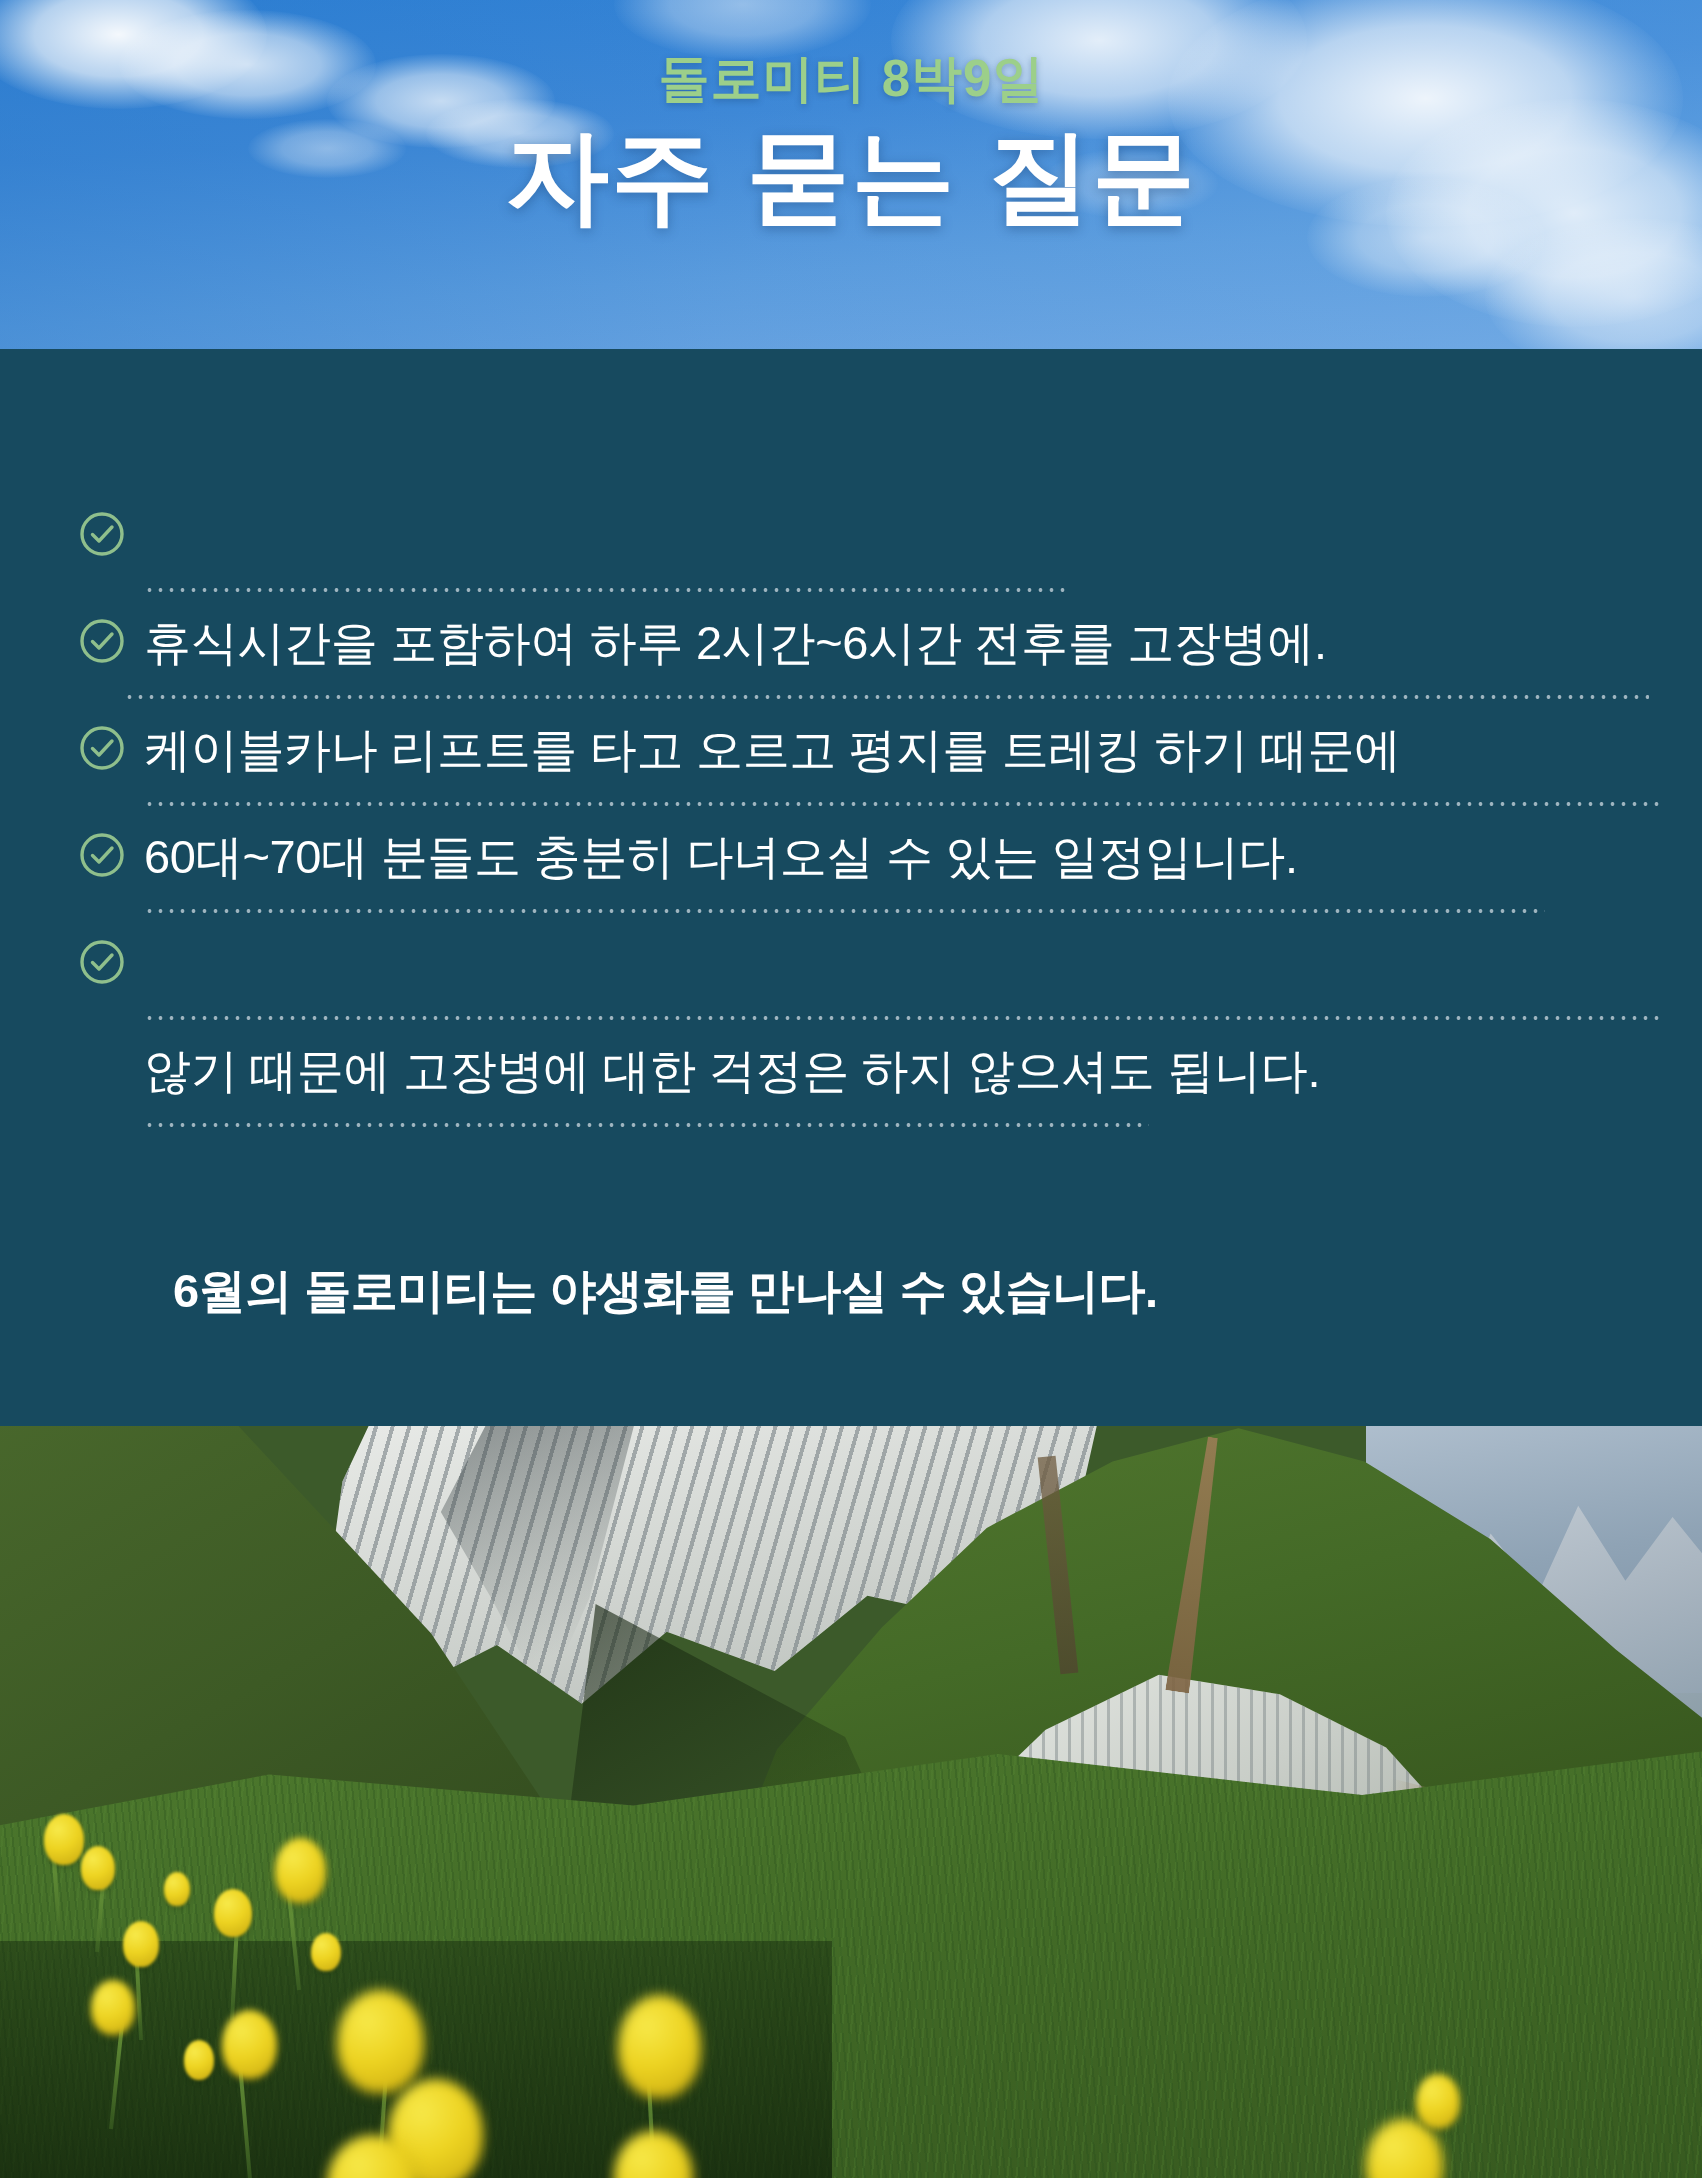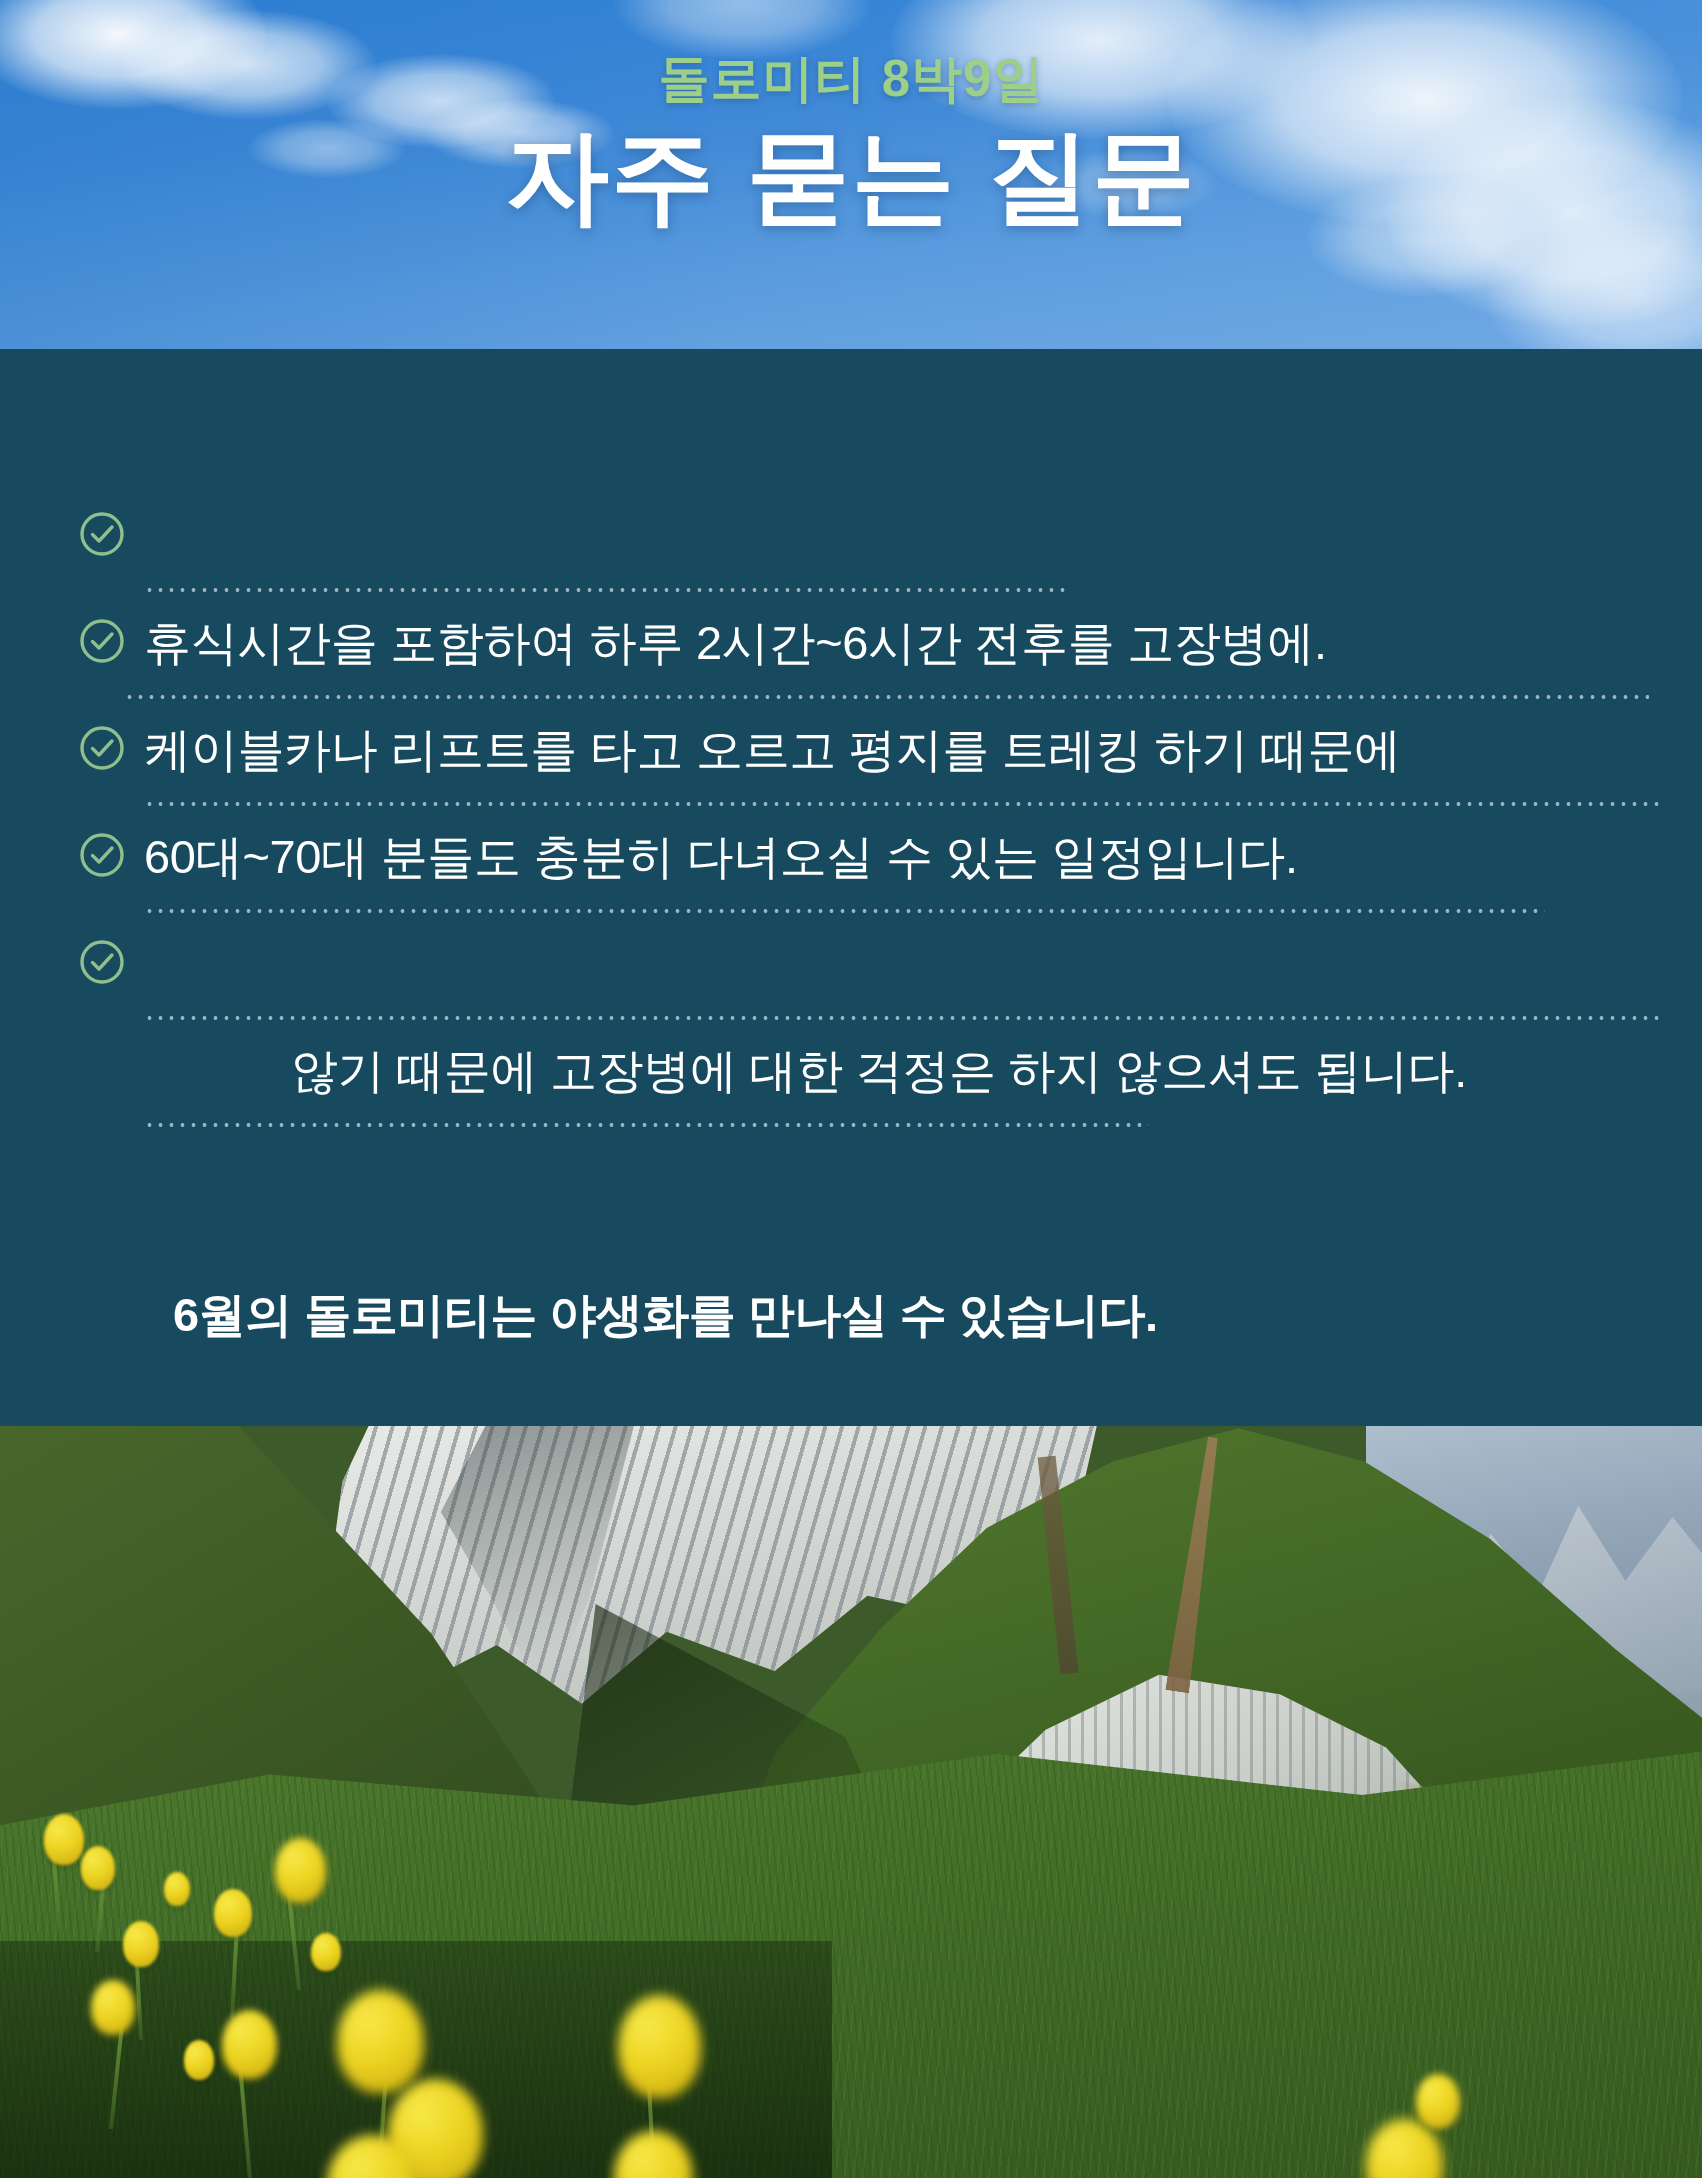--- a/index.html
+++ b/index.html
@@ -148,21 +148,20 @@
     flex: 1;
     font-size: 47px;
     font-weight: 500;
     color: #ffffff;
     line-height: 1.45;
     letter-spacing: -0.3px;
     padding-top: 4px;
   }
   .row-text.indent {
     padding-left: 0;
-    text-align: center;
   }
   .divider {
     margin: 6px 89px 12px 144px;
     height: 6px;
     background-image: radial-gradient(circle, #9fb5c0 1.6px, rgba(0,0,0,0) 2.2px);
     background-size: 11px 6px;
     background-repeat: repeat-x;
     background-position: left center;
   }
   .divider.full {
@@ -175,21 +174,20 @@
   .divider.d6 { margin-left: 144px; margin-right: 554px; }
 
   .closing {
     position: absolute;
     left: 173px;
     top: 911px;
     font-size: 47px;
     font-weight: 900;
     color: #ffffff;
     letter-spacing: -0.5px;
-    margin-top: 24px;
   }
 
   
   .photo {
     position: absolute;
     left: 0;
     top: 1426px;
     width: 1703px;
     height: 752px;
     overflow: hidden;

